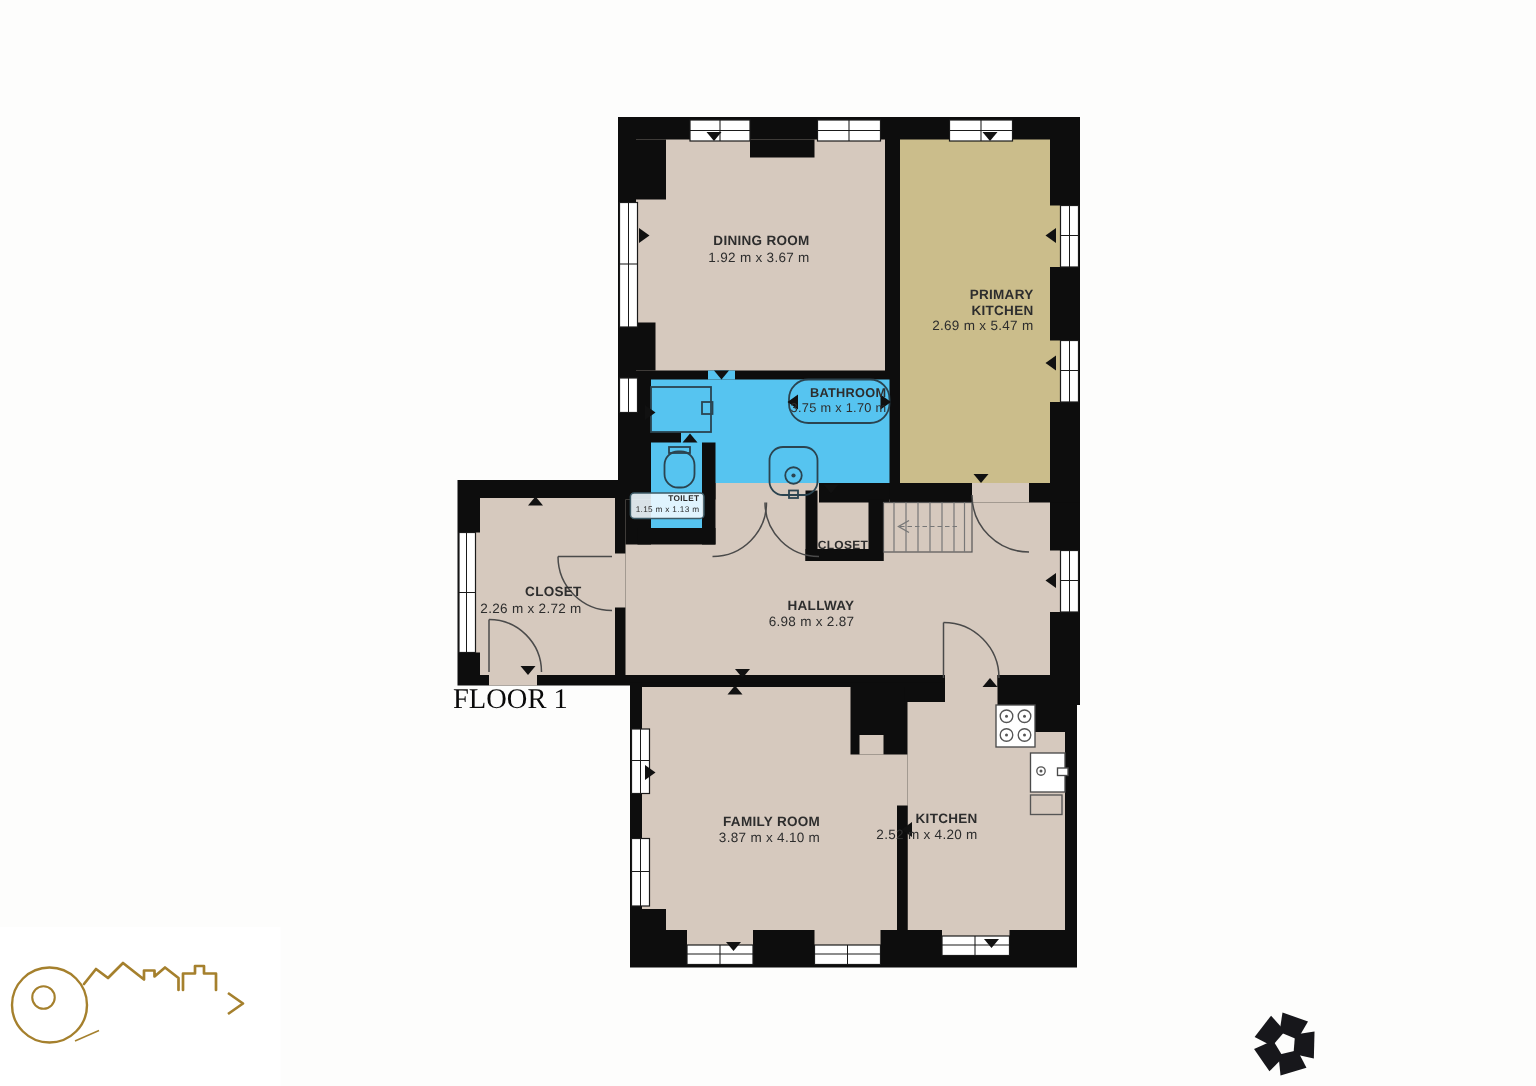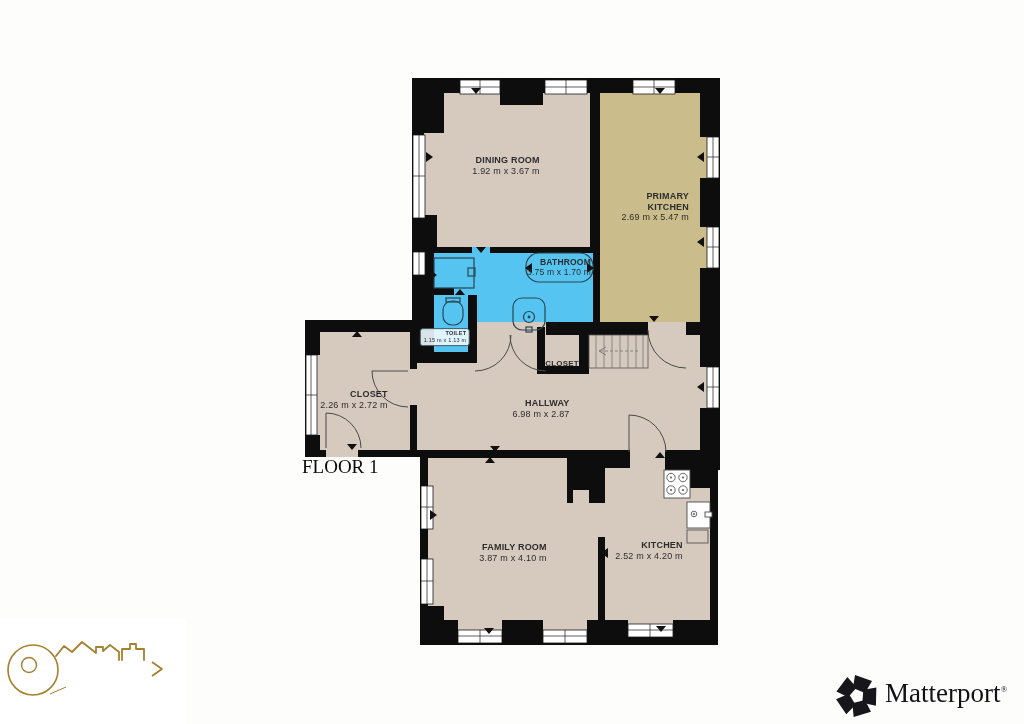--- a/index.html
+++ b/index.html
@@ -312,21 +312,21 @@
     <div>2.26 m x 2.72 m</div>
   </div>
   <div class="rlabel" style="left:541px;top:409px;">
     <div class="nm">HALLWAY</div>
     <div>6.98 m x 2.87</div>
   </div>
   <div class="rlabel" style="left:513px;top:553px;">
     <div class="nm">FAMILY ROOM</div>
     <div>3.87 m x 4.10 m</div>
   </div>
-  <div class="rlabel" style="left:649px;top:551px;">
+  <div class="rlabel" style="left:618px;top:551px;">
     <div class="nm">KITCHEN</div>
     <div>2.52 m x 4.20 m</div>
   </div>
 
   <div class="floor-title">FLOOR 1</div>
 
 
   <div class="agency">
     <svg width="170" height="78" viewBox="0 0 170 78" style="left:6px;top:14px;">
       <circle cx="27" cy="38" r="25" fill="none" stroke="#a5802d" stroke-width="1.6"></circle>
@@ -341,15 +341,14 @@
 
   <svg width="50" height="48" viewBox="0 0 50 48" style="left:832px;top:674px;">
     <g fill="#17171b">
       <path d="M23,1 L40,7 L33,19 L21,14 Z"></path>
       <path d="M23,1 L40,7 L33,19 L21,14 Z" transform="rotate(72 25 22)"></path>
       <path d="M23,1 L40,7 L33,19 L21,14 Z" transform="rotate(144 25 22)"></path>
       <path d="M23,1 L40,7 L33,19 L21,14 Z" transform="rotate(216 25 22)"></path>
       <path d="M23,1 L40,7 L33,19 L21,14 Z" transform="rotate(288 25 22)"></path>
     </g>
   </svg>
-  <div class="mp-word"><span>Matterport</span><sup>®</sup></div>
 
 </div>
 
 </body></html>

